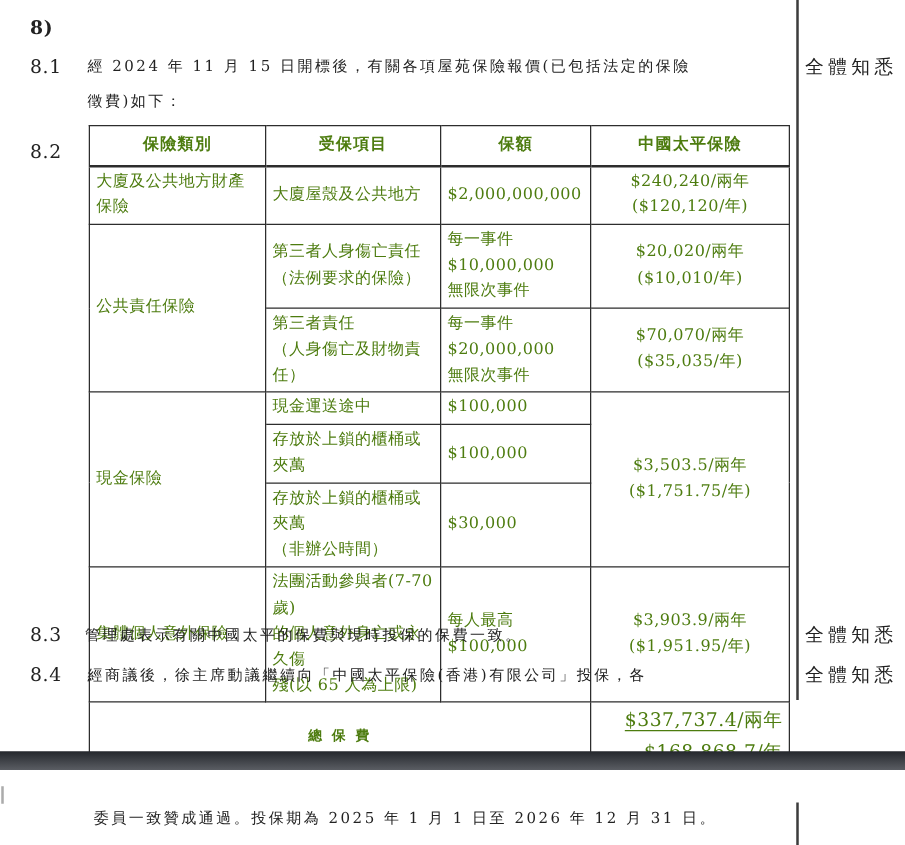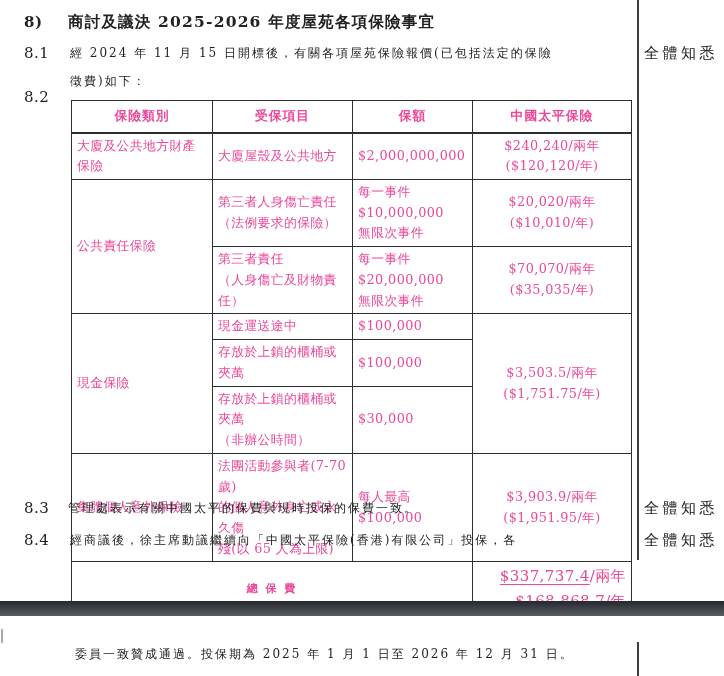--- a/index.html
+++ b/index.html
@@ -17,21 +17,21 @@
   .heading-text{font-size:15.5px;font-weight:bold;letter-spacing:1.2px;}
   .remark{font-size:15px;letter-spacing:3.5px;}
   .vline{position:absolute;width:1.5px;background:#3c3c3c;}
   .edge-tick{position:absolute;width:1.5px;background:#ababab;}
 
   
   table.ins{
     position:absolute;left:71px;top:100px;
     border-collapse:collapse;table-layout:fixed;width:560px;
     font-size:12.8px;letter-spacing:0.4px;line-height:1.62;
-    color:#ec4899;
+    color:#4d7c0f;
     padding-left:32px;
   }
   table.ins,table.ins td{border:1px solid #2d2d2d;}
   table.ins{border-width:1.5px;}
   table.ins td{padding:2px 5px;vertical-align:middle;}
   tr.rh-head{height:32px;}
   tr.rh-head td{border-bottom-width:2.2px;text-align:center;font-weight:bold;letter-spacing:1px;}
   tr.rh-r1{height:42px;}
   tr.rh-r2{height:51px;}
   tr.rh-c1{height:26px;}
@@ -49,28 +49,27 @@
     font-size:12.5px;letter-spacing:1.5px;}
   .page-break{position:absolute;left:0;top:601px;width:724px;height:15px;
     background:linear-gradient(#24272c,#5a5d63);}
 </style>
 </head>
 <body>
 
 <div class="doc">
 
   <div class="abs num bold" style="left:24px;top:13px;">8)</div>
-  <div class="abs heading-text" style="left:68px;top:12px;">商討及議決 2025-2026 年度屋苑各項保險事宜</div>
 
   <div class="abs num" style="left:24px;top:44px;">8.1</div>
   <div class="abs body-text" style="left:70px;top:43px;">經 2024 年 11 月 15 日開標後，有關各項屋苑保險報價(已包括法定的保險</div>
   <div class="abs body-text" style="left:70px;top:71px;">徵費)如下：</div>
   <div class="abs remark" style="left:644px;top:44px;">全體知悉</div>
 
-  <div class="abs num" style="left:24px;top:88px;">8.2</div>
+  <div class="abs num" style="left:24px;top:112px;">8.2</div>
 
   <table class="ins">
     <colgroup>
         <col style="width:141px">
         <col style="width:140px">
         <col style="width:120px">
         <col style="width:159px">
       </colgroup>
     <tbody>
         <tr class="rh-head">

